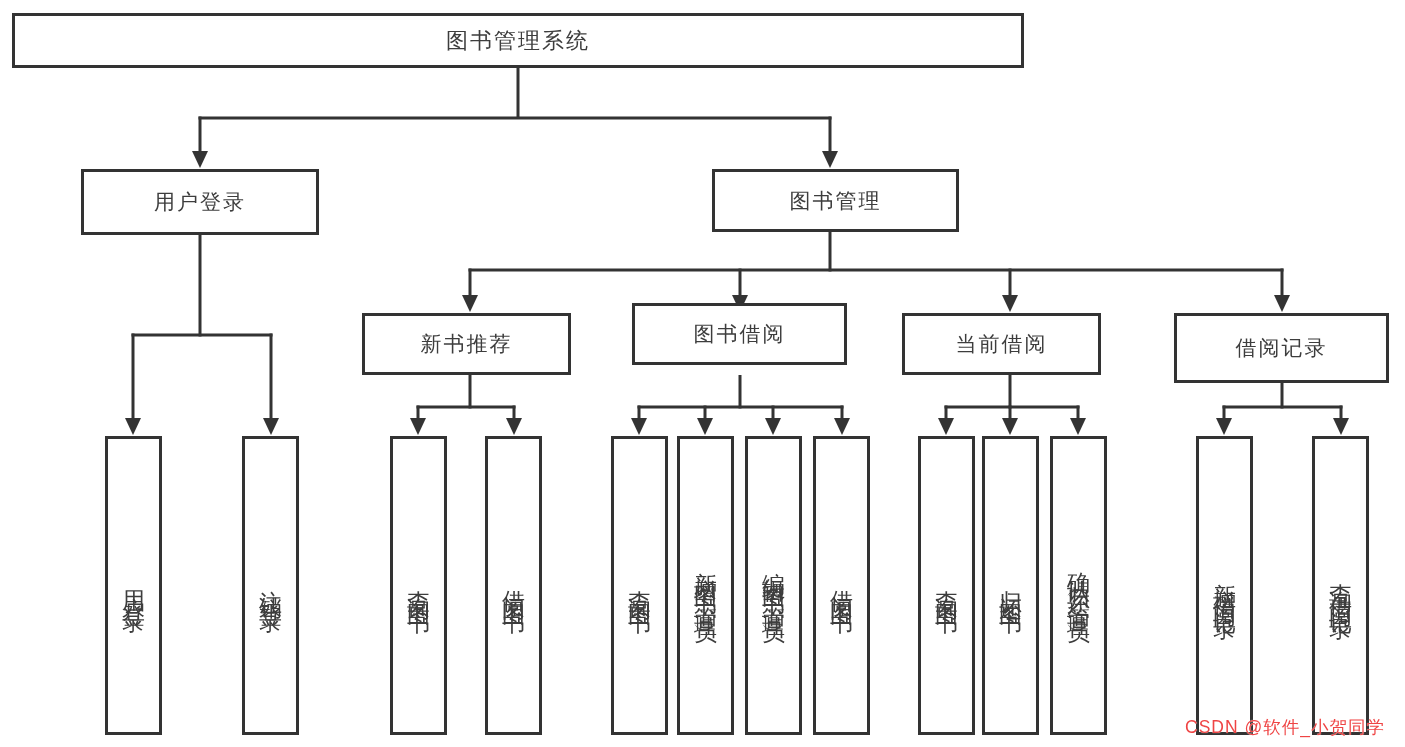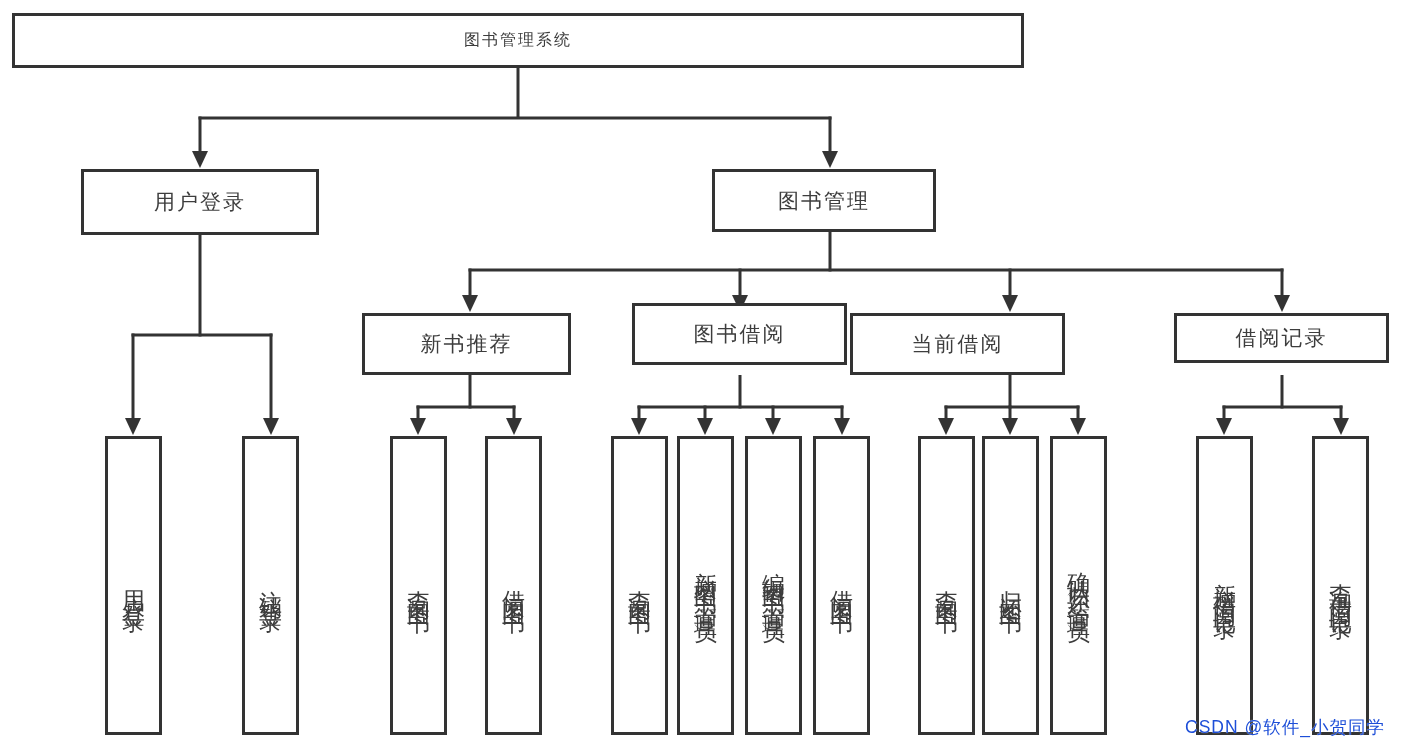--- a/index.html
+++ b/index.html
@@ -19,32 +19,32 @@
     display:flex;
     align-items:center;
     justify-content:center;
     color:#3d3d3d;
   }
   .box.h span{
     font-size:21px;
     letter-spacing:2px;
     white-space:nowrap;
   }
-  .box.root span{font-size:16px;}
+  .box.root span{font-size:22px;}
   .box.v span{
     writing-mode:vertical-rl;
     font-size:23px;
     letter-spacing:7px;
     line-height:1;
   }
   #watermark{
     position:absolute;
     left:1185px;top:715px;
     font-size:17.5px;
-    color:#1d4ed8;
+    color:#ef4444;
     letter-spacing:1px;
     white-space:nowrap;
     z-index:5;
     text-shadow:0 0 1px #ffffff;
   }
 </style>
 </head>
 <body>
 
 <div id="stage">
@@ -115,34 +115,34 @@
     </g>
   </svg>
 
   <div class="box h root" style="left:12px;top:13px;width:1012px;height:55px;">
     <span>图书管理系统</span>
   </div>
 
   <div class="box h" style="left:81px;top:169px;width:238px;height:66px;">
     <span>用户登录</span>
   </div>
-  <div class="box h" style="left:712px;top:169px;width:224px;height:63px;align-items:center;">
+  <div class="box h" style="left:712px;top:169px;width:247px;height:63px;align-items:center;">
     <span>图书管理</span>
   </div>
 
   <div class="box h" style="left:362px;top:313px;width:209px;height:62px;">
     <span>新书推荐</span>
   </div>
   <div class="box h" style="left:632px;top:303px;width:215px;height:62px;">
     <span>图书借阅</span>
   </div>
-  <div class="box h" style="left:850px;top:313px;width:215px;height:62px;">
+  <div class="box h" style="left:902px;top:313px;width:199px;height:62px;">
     <span>当前借阅</span>
   </div>
-  <div class="box h" style="left:1174px;top:313px;width:215px;height:50px;">
+  <div class="box h" style="left:1174px;top:313px;width:215px;height:70px;">
     <span>借阅记录</span>
   </div>
 
   <div class="box v" style="left:105px;top:436px;width:57px;height:299px;">
     <span>用户登录</span>
   </div>
   <div class="box v" style="left:242px;top:436px;width:57px;height:299px;">
     <span>注销登录</span>
   </div>
 

